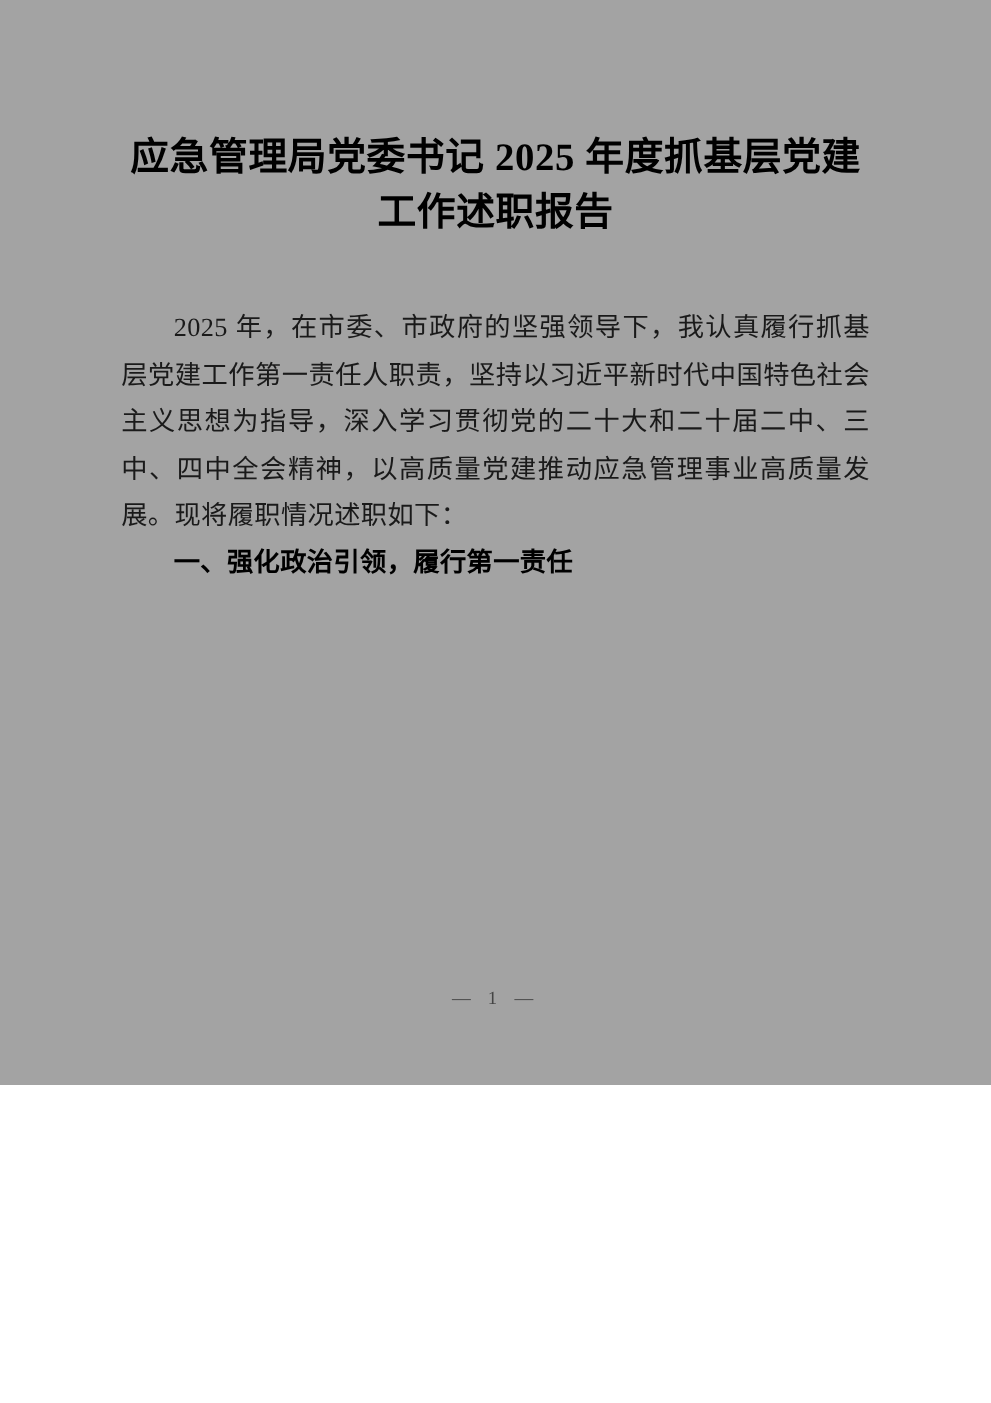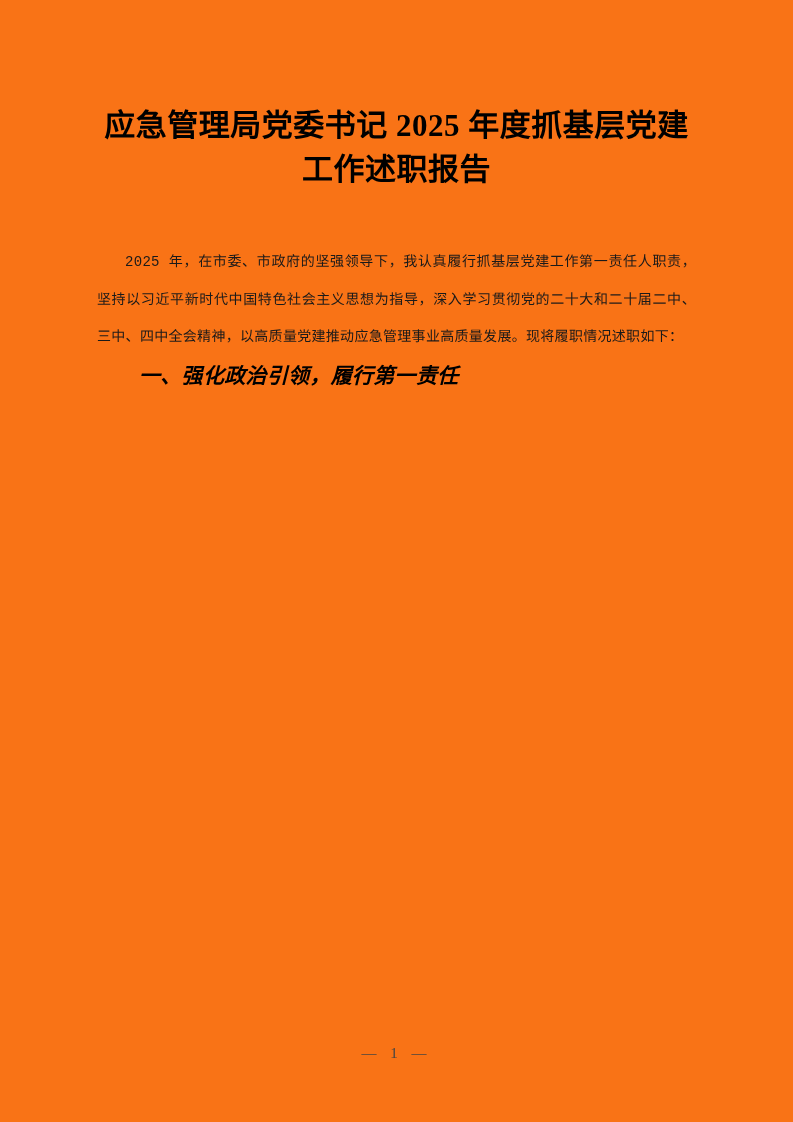--- a/index.html
+++ b/index.html
@@ -3,22 +3,22 @@
 <meta charset="utf-8">
 <style>
   html, body {
     margin: 0;
     padding: 0;
     background: #ffffff;
   }
   .page {
     position: relative;
     width: 793px;
-    height: 1122px;
-    background: #f97316;
+    height: 868px;
+    background: #a3a3a3;
     overflow: hidden;
     box-sizing: border-box;
     font-family: "Liberation Serif", serif;
   }
   .doc-title {
     margin: 0;
     padding: 104px 90px 0 90px;
     font-family: "Liberation Serif", serif;
     font-weight: bold;
     font-size: 31px;
@@ -26,39 +26,38 @@
     letter-spacing: 0.5px;
     text-align: center;
     color: #000000;
   }
   .doc-body {
     margin-top: 52px;
     padding: 0 97px;
   }
   .body-para {
     margin: 0;
-    font-family: Liberation Mono, monospace;
-    font-size: 14px;
+    font-family: Liberation Serif, serif;
+    font-size: 21px;
     line-height: 37.6px;
     text-align: justify;
     text-justify: inter-character;
     text-indent: 2em;
     color: #1a1a1a;
     letter-spacing: 0.3px;
   }
   .section-heading {
     margin: 0;
     font-family: "Liberation Sans", sans-serif;
     font-weight: bold;
     font-size: 21px;
     line-height: 37.6px;
     text-indent: 2em;
     color: #000000;
     letter-spacing: 0.3px;
-    font-style: italic;
   }
   .page-footer {
     position: absolute;
     left: 0;
     right: 0;
     bottom: 60px;
     text-align: center;
     font-family: "Liberation Serif", serif;
     font-size: 15px;
     letter-spacing: 5px;

